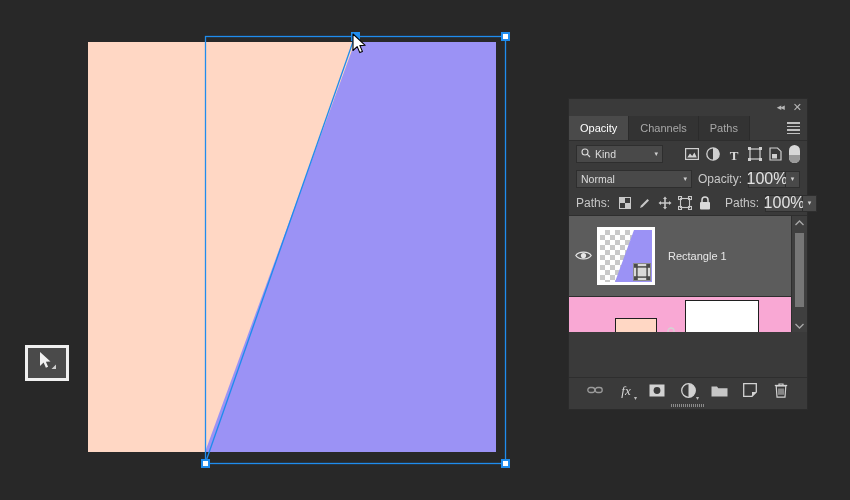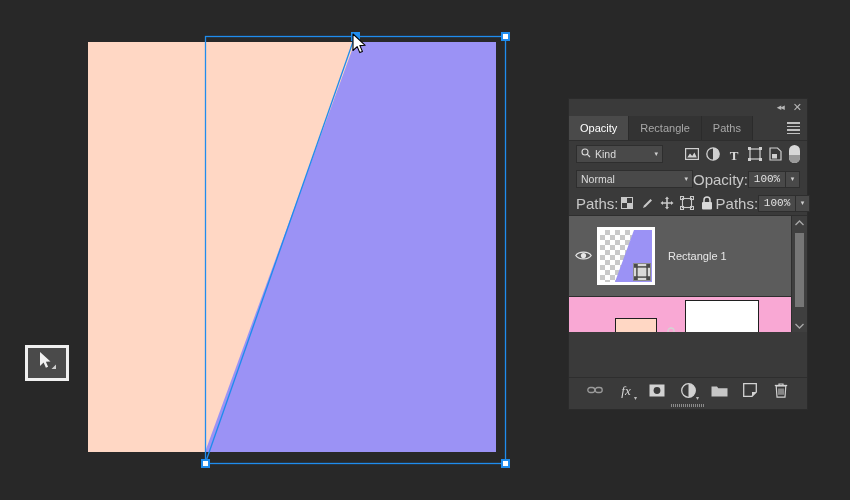--- a/index.html
+++ b/index.html
@@ -208,51 +208,51 @@
     content:"";
     position:absolute; left:0; right:0; bottom:0; height:8px;
     background:#9a9a9a; border-radius: 0 0 6px 6px;
   }
 
   .blend-row, .lock-row {
     height: 24px;
     display: flex;
     align-items: center;
     padding: 0 7px;
+    gap: 6px;
     flex: none;
     background: #3a3a3a;
   }
   .blend-select {
     width: 138px;
     height: 18px;
     background: #494949;
     border: 1px solid #2e2e2e;
     box-sizing: border-box;
     display: flex;
     align-items: center;
     padding: 0 4px;
     font-size: 10.5px;
     color: #dcdcdc;
     cursor: default;
   }
   .blend-select .caret { margin-left: auto; font-size: 7px; color: #cfcfcf; }
-  .field-label { font-size: 15px; color: #c8c8c8; white-space: nowrap; }
+  .field-label { font-size: 12px; color: #c8c8c8; white-space: nowrap; }
   .num-field {
     width: 38px;
     height: 17px;
     background: #494949;
     border: 1px solid #2e2e2e;
     box-sizing: border-box;
     display: flex;
     align-items: center;
     justify-content: center;
-    font-size: 11px;
+    font-size: 16px;
     color: #e2e2e2;
     cursor: default;
-    font-family: Liberation Mono, monospace;
   }
   .num-caret {
     width: 14px; height: 17px;
     background: #494949;
     border: 1px solid #2e2e2e;
     border-left: none;
     box-sizing: border-box;
     display: flex; align-items:center; justify-content:center;
     font-size: 7px; color: #cfcfcf;
     cursor: default;
@@ -454,21 +454,21 @@
 
   <div id="layers-panel">
 
     <div class="panel-titlebar">
       <span class="titlebar-btn">◂◂</span>
       <span class="titlebar-btn" style="font-size:11px;letter-spacing:0;">✕</span>
     </div>
 
     <div class="panel-tabs">
       <div class="panel-tab active">Opacity</div>
-      <div class="panel-tab">Rectangle</div>
+      <div class="panel-tab">Channels</div>
       <div class="panel-tab">Paths</div>
       <div class="panel-menu-icon">
         <i></i>
           <i></i>
           <i></i>
           <i></i>
       </div>
     </div>
 
     <div class="filter-row">

